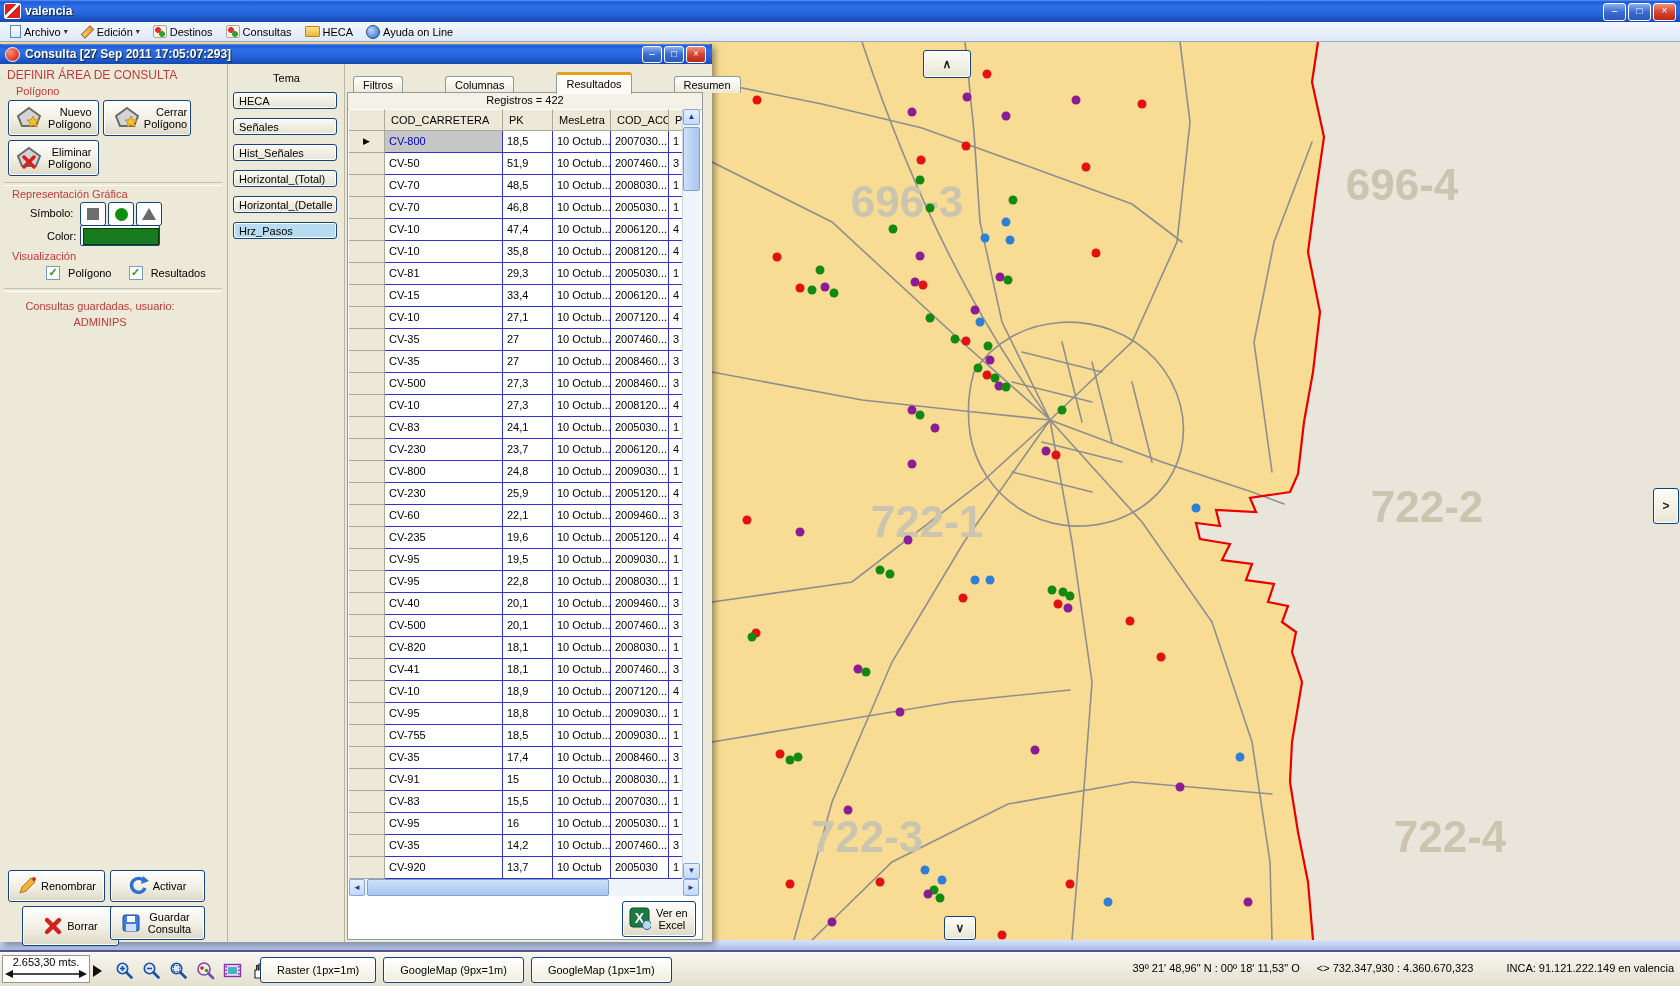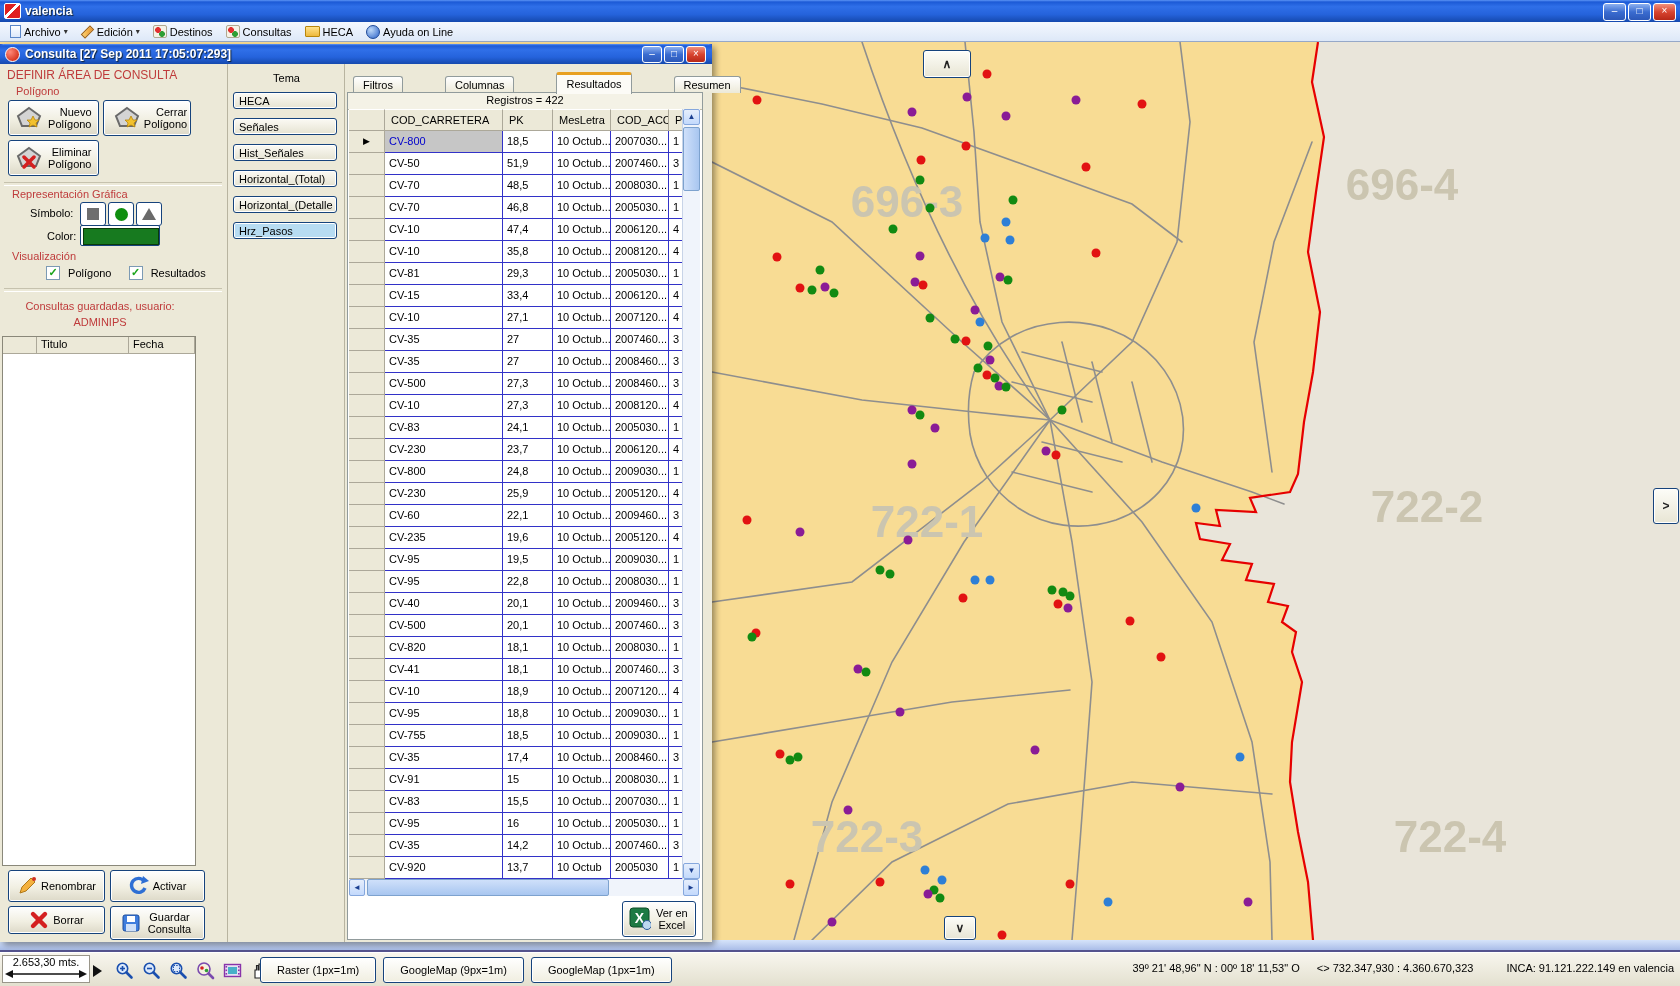--- a/index.html
+++ b/index.html
@@ -396,43 +396,36 @@
           <span class="chkbox chk">✓</span>
           <span style="margin:0 14px 0 5px;vertical-align:middle;">Polígono</span>
           <span class="chkbox chk">✓</span>
           <span style="margin-left:5px;vertical-align:middle;">Resultados</span>
         </div>
 
         <div class="hrline" style="top:224px;"></div>
         <div class="lp-abs redtxt" style="left:0;top:236px;width:200px;text-align:center;">Consultas guardadas, usuario:</div>
         <div class="lp-abs redtxt" style="left:0;top:252px;width:200px;text-align:center;">ADMINIPS</div>
 
-        <div class="saved-list">
-          <div class="list-head">
-            <span class="lh-c0"></span>
-            <span class="lh-c1">Titulo</span>
-            <span class="lh-c2">Fecha</span>
-          </div>
-        </div>
 
         <button class="xp-btn" style="left:8px;top:806px;width:97px;height:32px;">
           <svg width="20" height="20">
               <path d="M3,17 L5,11 L14,2 L18,6 L9,15 Z" fill="#f4b13e" stroke="#b07818"></path>
               <circle cx="17" cy="3" r="2" fill="#d03020"></circle>
             </svg>
           <span>Renombrar</span>
         </button>
         <button class="xp-btn" style="left:110px;top:806px;width:95px;height:32px;">
           <svg width="20" height="20">
               <path d="M15,5 A7,7 0 1 0 16,12" stroke="#2e6fd4" stroke-width="3.4" fill="none"></path>
               <polygon points="14,0 20,5 12,8" fill="#2e6fd4"></polygon>
             </svg>
           <span>Activar</span>
         </button>
-        <button class="xp-btn" style="left:8px;top:842px;width:97px;height:28px;">
+        <button class="xp-btn" style="left:22px;top:842px;width:97px;height:40px;">
           <svg width="20" height="20">
               <line x1="4" y1="4" x2="16" y2="16" stroke="#d42020" stroke-width="4.4" stroke-linecap="round"></line>
               <line x1="16" y1="4" x2="4" y2="16" stroke="#d42020" stroke-width="4.4" stroke-linecap="round"></line>
             </svg>
           <span>Borrar</span>
         </button>
         <button class="xp-btn" style="left:110px;top:842px;width:95px;height:34px;">
           <svg width="20" height="20">
               <rect x="2" y="2" width="16" height="16" rx="2" fill="#3f7ddd" stroke="#1c4c9c"></rect>
               <rect x="6" y="3" width="8" height="6" fill="#fff"></rect>

